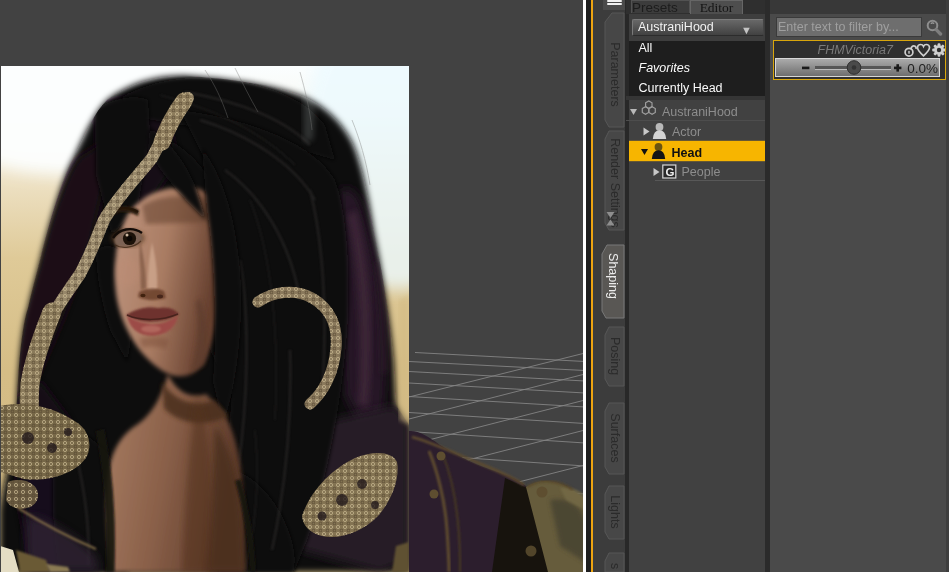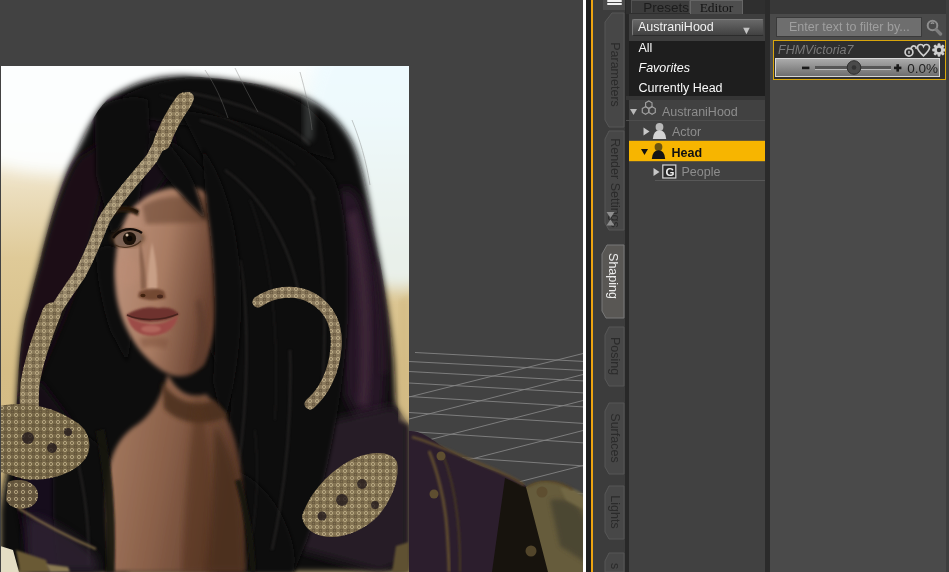--- a/index.html
+++ b/index.html
@@ -265,21 +265,21 @@
 
   <div class="abs" style="left:10px;top:0;width:22px;height:10px;background:#4a4a4a;"></div>
   <div class="abs" style="left:14px;top:-0.5px;width:15px;height:2px;background:#f0f0f0;border-radius:1px;"></div>
   <div class="abs" style="left:14px;top:3.2px;width:15px;height:2px;background:#f0f0f0;border-radius:1px;"></div>
 
   <div class="abs" style="left:31.5px;top:0;width:4px;height:572px;background:#282828;"></div>
 
   <div class="abs" style="left:35.5px;top:0;width:136.5px;height:572px;background:#3e3e3e;"></div>
 
   <div class="abs" style="left:33px;top:0;width:140px;height:14px;background:#2f2f2f;"></div>
-  <div class="abs" style="left:38px;top:0;width:59px;height:13px;background:#3c3c3c;border:1px solid #525252;border-bottom:none;box-sizing:border-box;color:#1c1c1c;font-size:13.5px;text-align:right;line-height:14px;overflow:hidden;">Presets</div>
+  <div class="abs" style="left:38px;top:0;width:59px;height:13px;background:#3c3c3c;border:1px solid #525252;border-bottom:none;box-sizing:border-box;color:#1c1c1c;font-size:13.5px;text-align:left;line-height:14px;overflow:hidden;">Presets</div>
   <div class="abs" style="left:97px;top:0;width:53px;height:14px;background:#4e4e4e;border:1px solid #666;border-bottom:none;box-sizing:border-box;color:#141414;font-size:13.5px;text-align:center;line-height:14px;overflow:hidden;font-family:Liberation Serif, serif;">Editor</div>
 
   <div class="abs" style="left:39px;top:19px;width:132px;height:17px;background:linear-gradient(#686868,#414141);border:1px solid #7a7a7a;border-bottom-color:#2c2c2c;border-right-color:#444;box-sizing:border-box;border-radius:2px;color:#f2f2f2;font-size:12.5px;line-height:15px;padding-left:5px;">AustraniHood<span style="position:absolute;right:11px;top:3px;color:#c4c4c4;font-size:11px;">▼</span></div>
 
   <div class="row" style="top:41px;">All</div>
   <div class="row" style="top:61px;font-style:italic;">Favorites</div>
   <div class="row" style="top:81px;">Currently Head</div>
 
   <div class="abs" style="left:35.5px;top:96px;width:136.5px;height:476px;background:#414141;"></div>
   <svg class="abs" style="left:33px;top:96px" width="140" height="100" viewBox="0 0 140 100">
@@ -310,29 +310,29 @@
     <rect x="36.8" y="69" width="13" height="13" fill="#2a2a2a" stroke="#d8d8d8" stroke-width="1.2"></rect>
     <text x="39.6" y="79.8" fill="#f0f0f0" font-size="11.5" font-weight="bold">G</text>
     <text x="55.5" y="80" fill="#8d8d8d" font-size="12.5">People</text>
   </svg>
 
   <div class="abs" style="left:172px;top:0;width:5px;height:572px;background:#2b2b2b;"></div>
 
   <div class="abs" style="left:177px;top:0;width:179px;height:572px;background:#4a4a4a;"></div>
   <div class="abs" style="left:177px;top:0;width:179px;height:14px;background:#383838;"></div>
 
-  <div class="abs" style="left:183px;top:17px;width:146px;height:20px;background:#6e6e6e;border:1px solid #3a3a3a;box-sizing:border-box;color:#9f9f9f;font-size:12.5px;line-height:18px;padding-left:12px;">Enter text to filter by...</div>
+  <div class="abs" style="left:183px;top:17px;width:146px;height:20px;background:#6e6e6e;border:1px solid #3a3a3a;box-sizing:border-box;color:#9f9f9f;font-size:12.5px;line-height:18px;padding-left:1px;">Enter text to filter by...</div>
   <svg class="abs" style="left:332px;top:16px" width="20" height="20" viewBox="0 0 20 20">
     <circle cx="7.5" cy="9.5" r="4.8" fill="none" stroke="#8e8e8e" stroke-width="2"></circle>
     <path d="M 5.8 7.6 A 2.6 2.6 0 0 1 9.2 7.4" fill="none" stroke="#a0a0a0" stroke-width="1.2"></path>
     <line x1="11.2" y1="13.6" x2="15.5" y2="18" stroke="#7e7e7e" stroke-width="3.4" stroke-linecap="round"></line>
   </svg>
 
   <div class="abs" style="left:179.5px;top:40px;width:173px;height:40px;background:#2f2f2f;border:1.5px solid #d9a60c;box-sizing:border-box;"></div>
-  <div class="abs" style="left:185px;top:42.5px;width:115px;text-align:left;color:#7a7a7a;font-size:12.5px;font-style:italic;">FHMVictoria7</div>
+  <div class="abs" style="left:185px;top:42.5px;width:115px;text-align:right;color:#7a7a7a;font-size:12.5px;font-style:italic;">FHMVictoria7</div>
   <svg class="abs" style="left:310px;top:42px" width="42" height="16" viewBox="0 0 42 16">
     <g stroke="#cfcfcf" fill="none" stroke-width="1.7">
       <circle cx="6" cy="10.2" r="3.9"></circle>
       <path d="M 7.9 7.2 C 8.1 4.4 10.4 3.2 12.1 4.3 C 13 4.9 13.3 5.9 13 6.9"></path>
       <path d="M 20.5 13.8 C 17 10.8 14.5 8 14.5 5.6 C 14.5 3.8 16 2.5 17.6 2.5 C 19 2.5 20 3.3 20.5 4.4 C 21 3.3 22 2.5 23.4 2.5 C 25 2.5 26.5 3.8 26.5 5.6 C 26.5 8 24 10.8 20.5 13.8 Z"></path>
     </g>
     <rect x="5.3" y="8.9" width="1.4" height="2.8" fill="#cfcfcf"></rect>
     <g fill="#cfcfcf">
       <circle cx="36" cy="8" r="4.8"></circle>
       <g>

